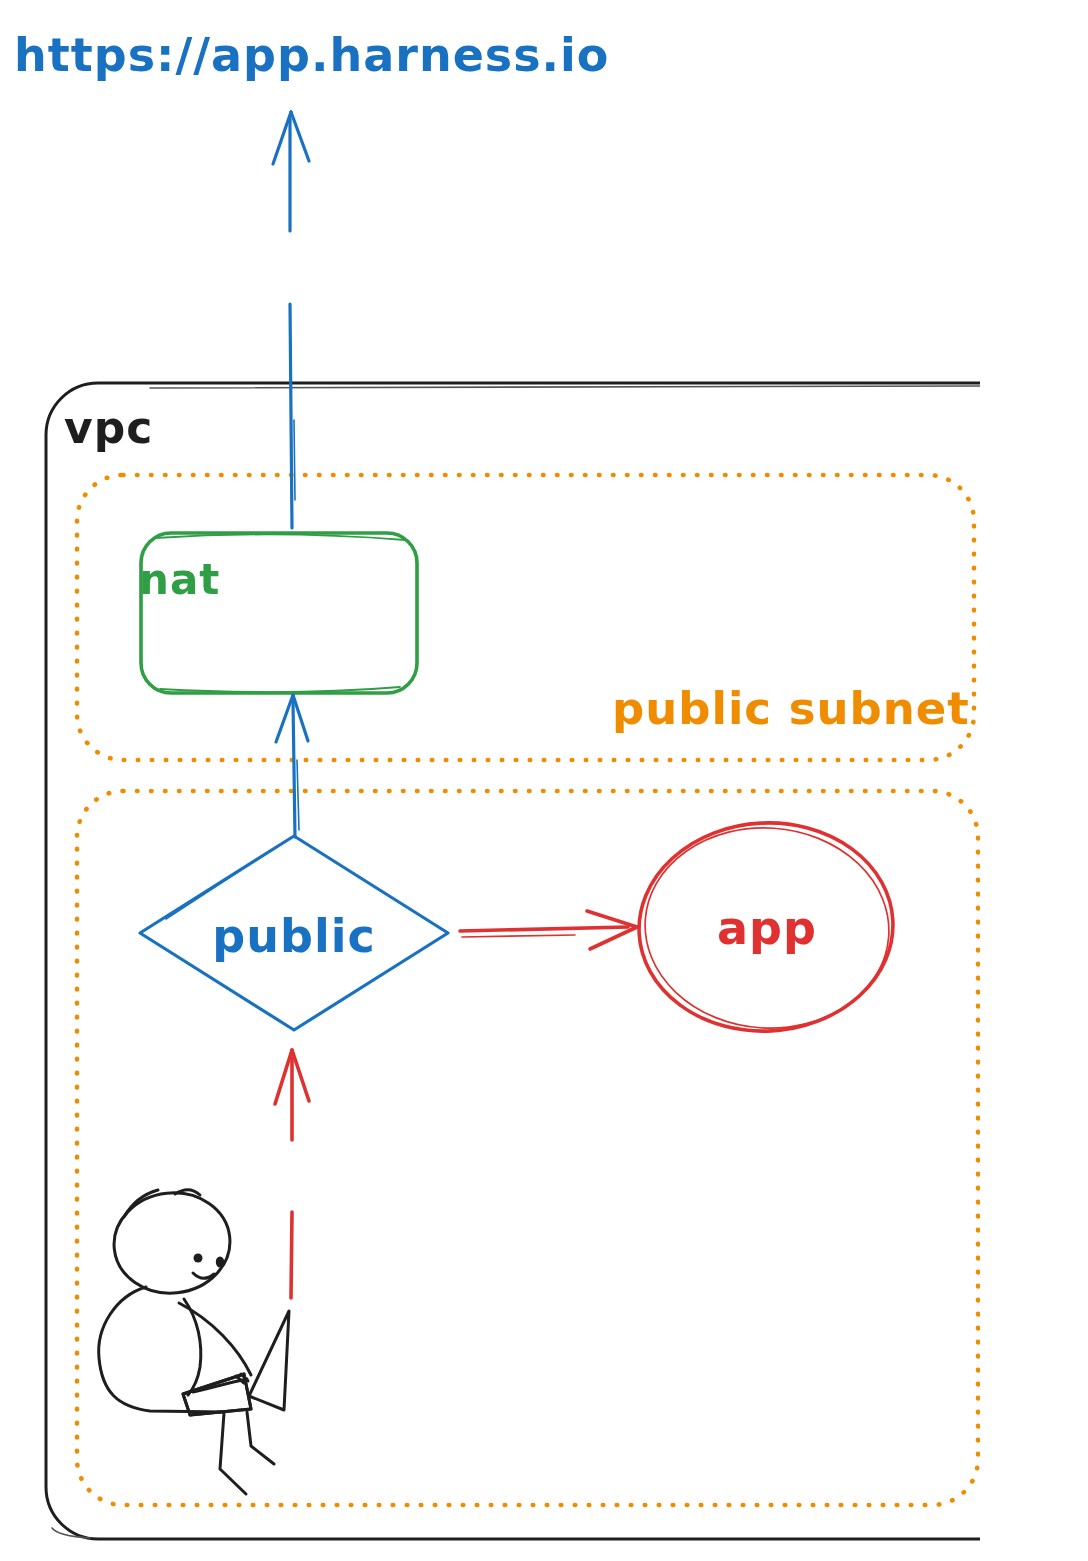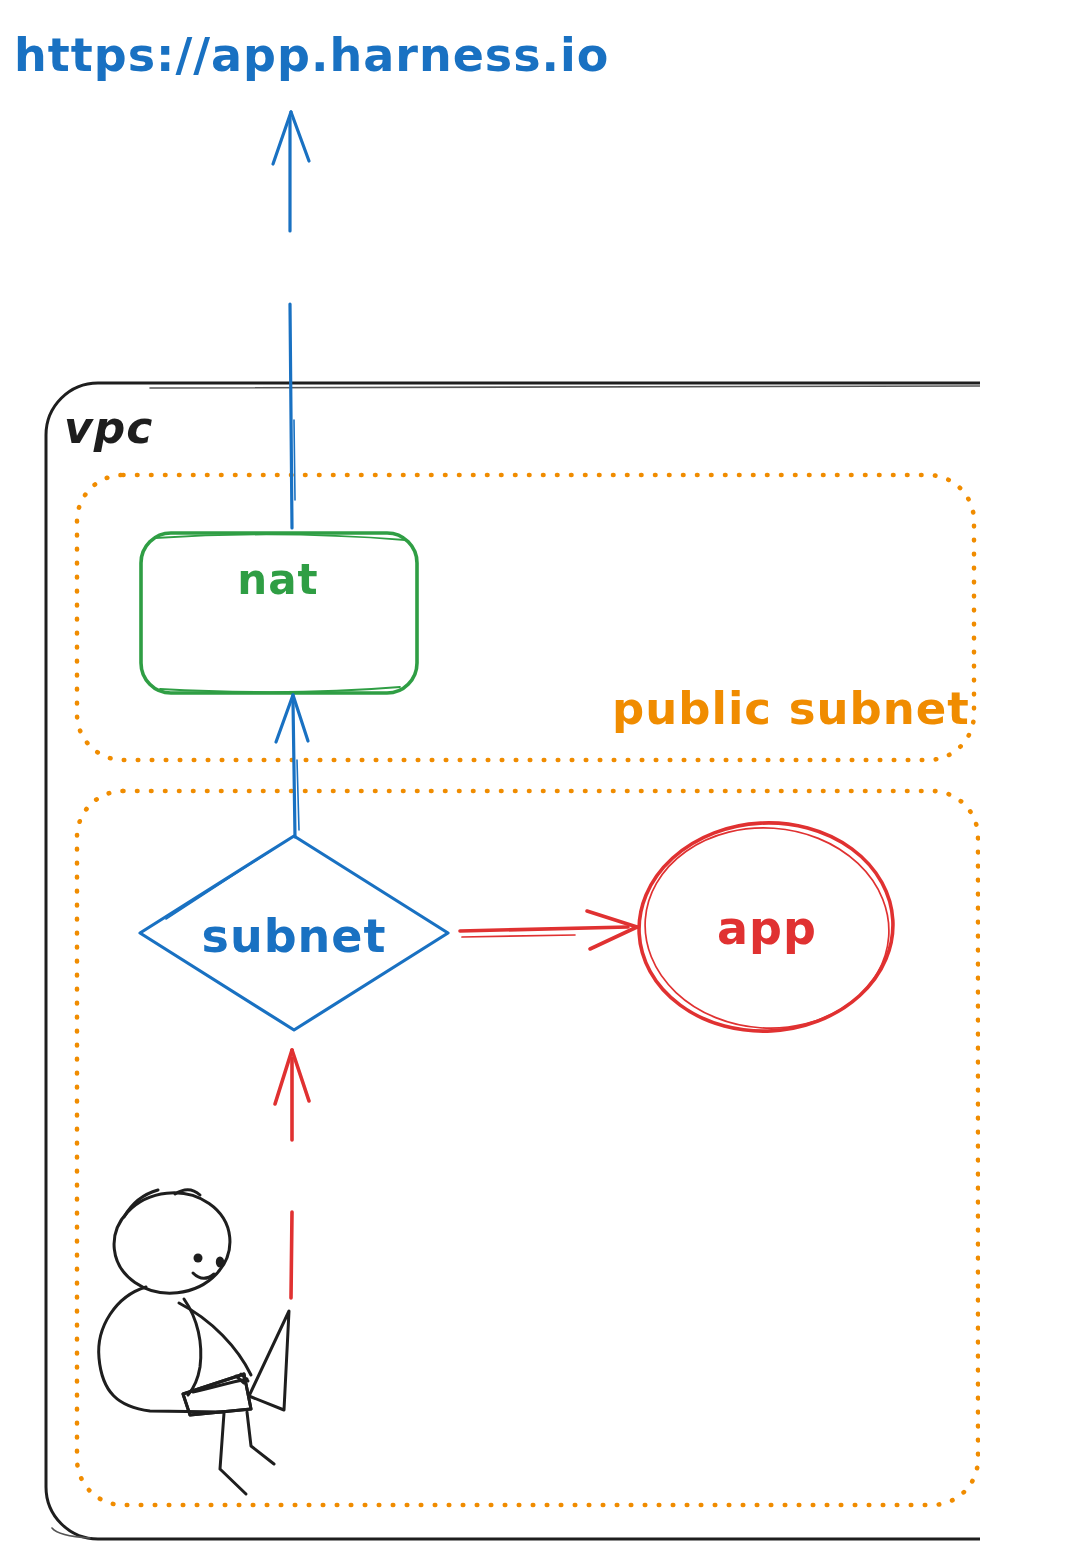--- a/index.html
+++ b/index.html
@@ -18,25 +18,25 @@
   .s-blue-thin{stroke:var(--blue);fill:none;stroke-width:1.6;stroke-linecap:round;}
   .s-green{stroke:var(--green);fill:none;stroke-width:3.6;stroke-linecap:round;stroke-linejoin:round;}
   .s-green-thin{stroke:var(--green);fill:none;stroke-width:1.8;stroke-linecap:round;}
   .s-red{stroke:var(--red);fill:none;stroke-width:3.6;stroke-linecap:round;stroke-linejoin:round;}
   .s-red-thin{stroke:var(--red);fill:none;stroke-width:1.7;stroke-linecap:round;}
   .s-orange-dot{stroke:var(--orange);fill:none;stroke-width:4.6;stroke-linecap:round;stroke-dasharray:0.5 13.5;}
   .f-ink{fill:var(--ink);stroke:none;}
   
   .lbl{position:absolute;white-space:nowrap;font-weight:bold;letter-spacing:1px;}
   .c-blue{color:var(--blue);} .c-green{color:var(--green);} .c-orange{color:var(--orange);}
-  .c-red{color:var(--red);} .c-ink{color:var(--ink);font-style:italic;}
+  .c-red{color:var(--red);} .c-ink{color:var(--ink);}
   .url-label{left:14px;top:28px;font-size:46px;}
   .flow-label{left:64px;top:240px;font-size:44px;}
   .vpc-label{left:64px;top:402px;font-size:44px;}
-  .nat-label{left:139px;top:550px;width:278px;text-align:center;font-size:42px;line-height:1.45;white-space:normal;}
+  .nat-label{left:139px;top:550px;width:278px;font-size:42px;line-height:1.45;white-space:normal;}
   .public-subnet-label{left:596px;top:682px;font-size:45px;margin-left:16px;}
   .private-subnet-label{left:553px;top:1423px;font-size:45px;}
   .proxy-label{left:294px;top:936px;transform:translate(-50%,-50%);font-size:46px;}
   .app-label{left:767px;top:928px;transform:translate(-50%,-50%);font-size:46px;}
   .traffic-label{left:291px;top:1171px;transform:translate(-50%,-50%);font-size:43px;}
 </style>
 </head>
 <body>
 
 <div class="canvas">
@@ -134,16 +134,16 @@
       <path d="M 247 1412 L 251 1446 L 274 1464" class="s-ink" stroke-width="4"></path>
     </g>
   </svg>
 
   <div class="lbl url-label c-blue">https://app.harness.io</div>
   <div class="lbl vpc-label c-ink">vpc</div>
   <div class="lbl nat-label c-green">
     <div>nat</div>
   </div>
   <div class="lbl public-subnet-label c-orange">public subnet</div>
-  <div class="lbl proxy-label c-blue">subnet</div>
+  <div class="lbl proxy-label c-blue">public</div>
   <div class="lbl app-label c-red">app</div>
 
 </div>
 
 </body></html>

